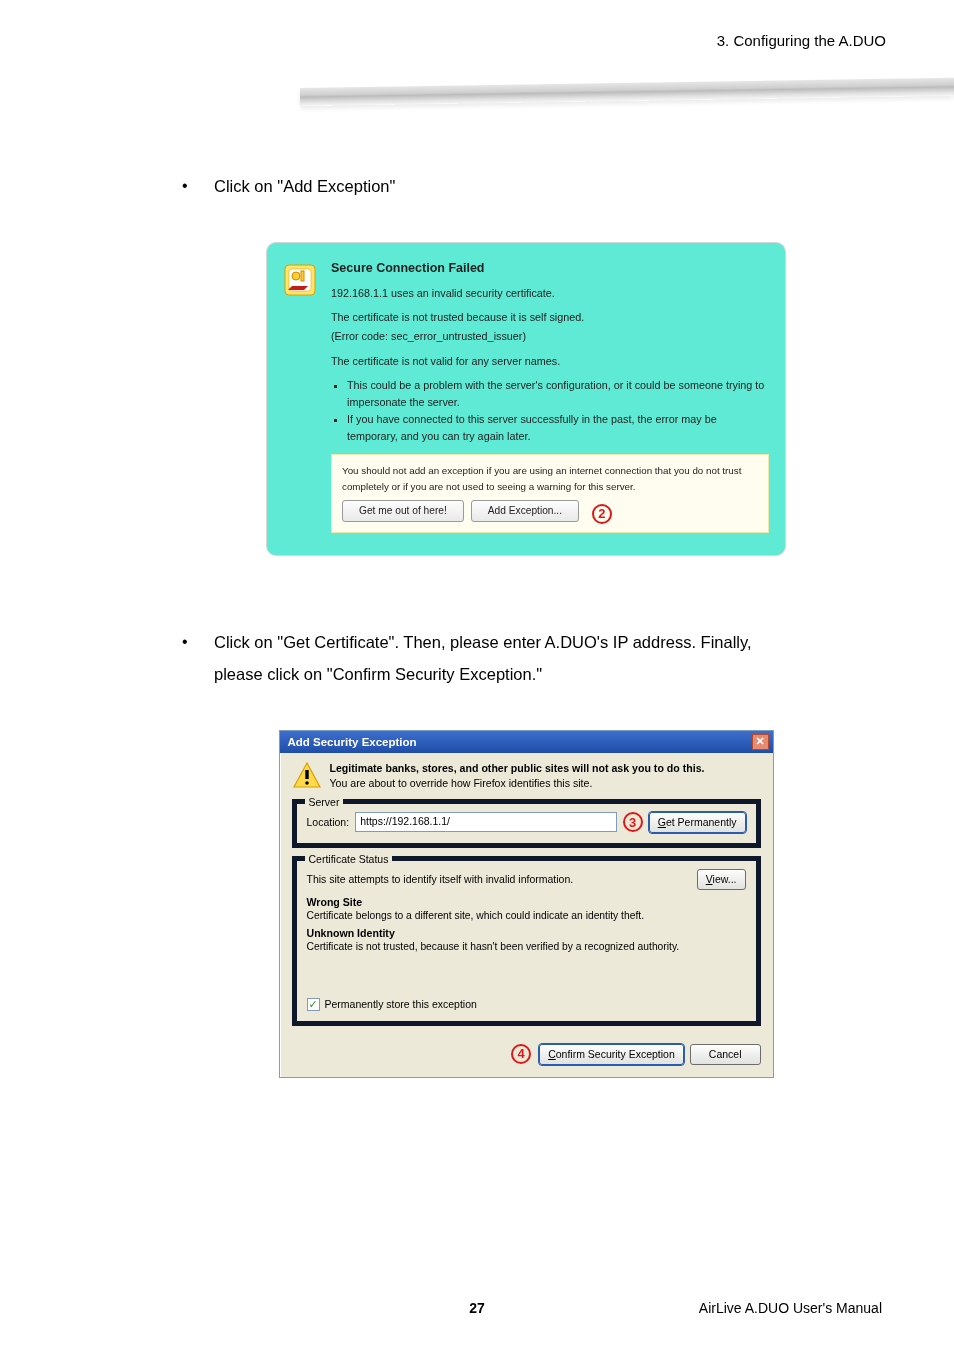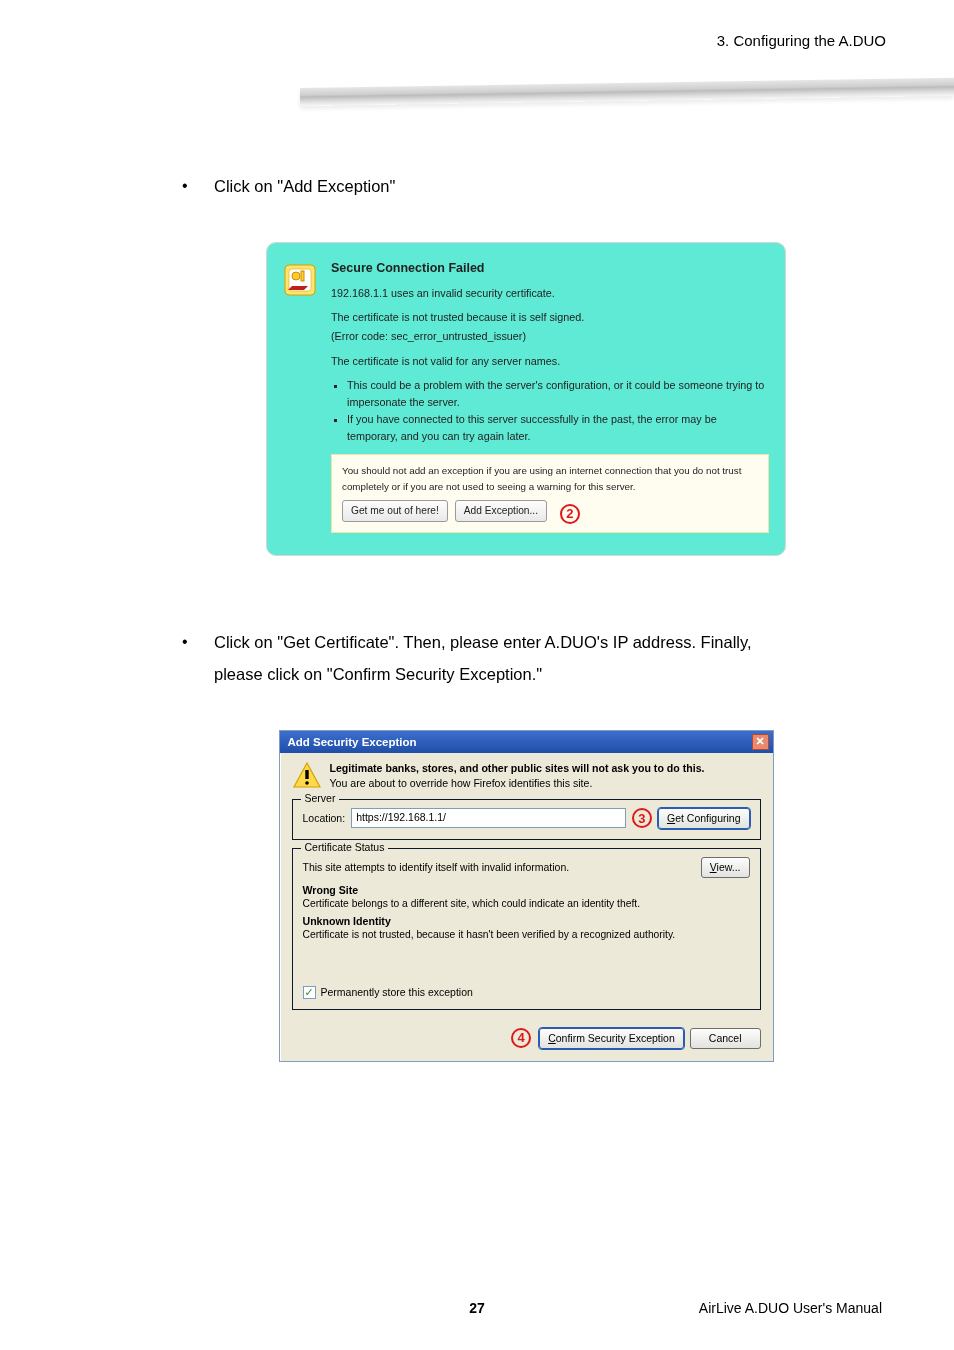--- a/index.html
+++ b/index.html
@@ -88,21 +88,21 @@
   }
   .scf-para { margin-bottom: 8px; }
   .scf-para-tight { margin-bottom: 2px; }
   .scf-ul {
     list-style: square;
     padding-left: 16px;
     margin: 4px 0 10px 0;
   }
   .scf-btn {
     display: inline-block;
-    padding: 2px 8px;
+    padding: 2px 16px;
     border: 1px solid #9a9a9a;
     border-radius: 3px;
     background: linear-gradient(#fdfdfd,#e9e9e9);
     font-size: 10.2px;
     margin-right: 4px;
   }
   .scf-lower {
     background: #fffdef;
     border: 1px solid #eee7a8;
     padding: 8px 10px 10px 10px;
@@ -161,21 +161,21 @@
     gap: 8px;
     font-size: 10.6px;
     line-height: 1.4;
     margin-bottom: 8px;
   }
   .warn-tri {
     width: 30px; height: 30px;
     flex-shrink: 0;
   }
   .fieldset {
-    border: 1px solid #0f172a;
+    border: 5px solid #0f172a;
     padding: 8px 10px 10px 10px;
     position: relative;
     margin-bottom: 8px;
   }
   .fieldset-legend {
     position: absolute;
     top: -8px;
     left: 8px;
     background: #ece9d8;
     padding: 0 4px;
@@ -347,21 +347,21 @@
           <div>You are about to override how Firefox identifies this site.</div>
         </div>
       </div>
 
       <div class="fieldset">
         <span class="fieldset-legend">Server</span>
         <div class="loc-row">
           <span class="loc-label">Location:</span>
           <div class="loc-input">https://192.168.1.1/</div>
           <span class="anno-inline">3</span>
-          <button class="dlg-btn dlg-btn-focus"><span class="ul-acc">G</span><span>et Configuring</span></button>
+          <button class="dlg-btn dlg-btn-focus"><span class="ul-acc">G</span><span>et Permanently</span></button>
         </div>
       </div>
 
       <div class="fieldset">
         <span class="fieldset-legend">Certificate Status</span>
         <div class="cert-status-text">
           <span>This site attempts to identify itself with invalid information.</span>
           <button class="dlg-btn"><span class="ul-acc">V</span>iew...</button>
         </div>
         <div class="bold-sm">Wrong Site</div>

